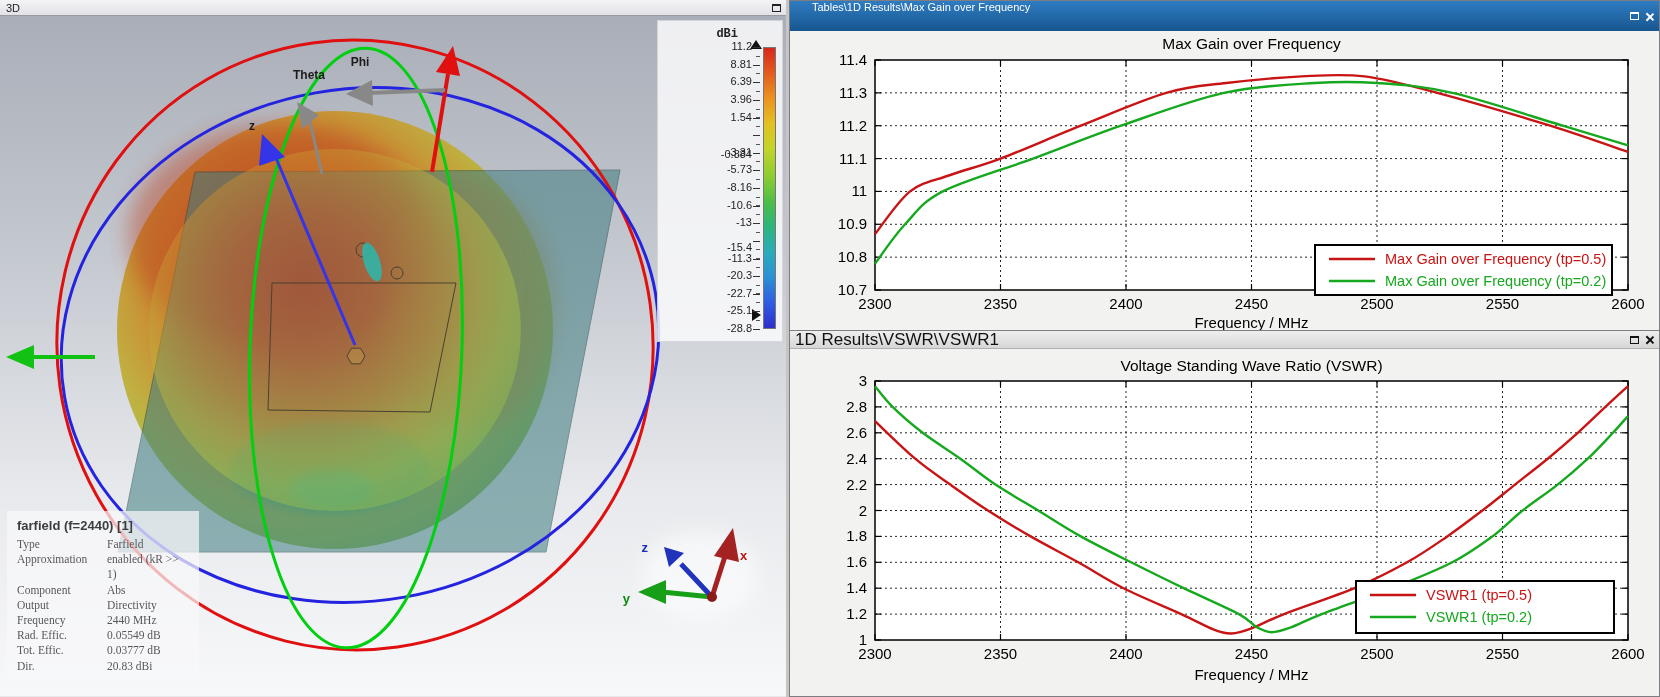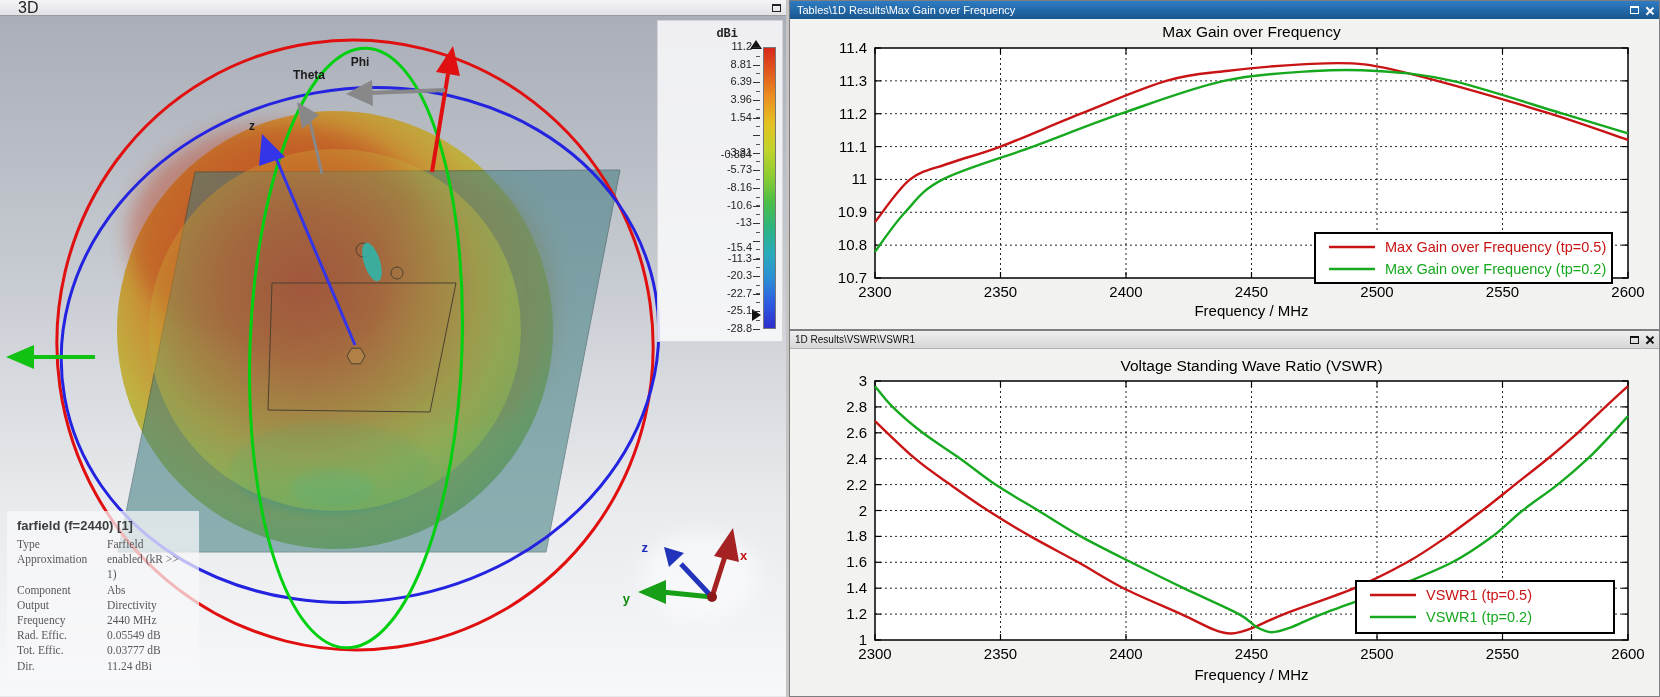--- a/index.html
+++ b/index.html
@@ -2,21 +2,21 @@
 <html><head>
 <meta charset="utf-8">
 <style>
   * { margin:0; padding:0; box-sizing:border-box; }
   body { font-family:"Liberation Sans", sans-serif; background:#9a9a9a; }
   .app { position:relative; width:1660px; height:697px; background:#c6c5c3; overflow:hidden; }
 
   
   .left-pane { position:absolute; left:0; top:0; width:786px; height:697px; background:#e8e8ea; }
   .titlebar-3d { height:16px; background:linear-gradient(180deg,#f4f3f6,#e2e1e6); border-bottom:1px solid #99999f;
-                 display:flex; align-items:center; font-size:16px; color:#222; padding-left:18px; }
+                 display:flex; align-items:center; font-size:11px; color:#222; padding-left:6px; }
   .viewport3d { position:relative; width:786px; height:680px;
                 background:linear-gradient(180deg,#a9aeb8 0%,#c4c8cf 35%,#e7e9ec 70%,#f7f8fa 100%); }
   .viewport3d > svg { position:absolute; left:0; top:0; }
 
   .win-btn { margin-left:auto; margin-right:5px; display:flex; gap:6px; align-items:center; }
   .max-box { display:inline-block; width:9px; height:8px; border:1px solid currentColor; border-top-width:2px; }
   .x-icon { position:relative; display:inline-block; width:9px; height:9px; }
   .x-icon::before,.x-icon::after { content:""; position:absolute; left:4px; top:0; width:1.6px; height:10px; background:currentColor; }
   .x-icon::before { transform:rotate(45deg); } .x-icon::after { transform:rotate(-45deg); }
 
@@ -38,24 +38,24 @@
   .info-box { position:absolute; left:7px; top:495px; width:192px; padding:7px 8px 6px 10px;
               background:rgba(248,248,249,0.72); }
   .ib-title { font-size:13px; font-weight:bold; color:#3d3d3f; margin-bottom:4px; }
   .ib-rows { display:grid; grid-template-columns:90px 1fr; font-size:11.5px; line-height:15.2px; color:#58585c;font-family:Liberation Serif, serif; }
 
   
   .right-pane { position:absolute; left:789px; top:0; width:871px; height:697px; }
   .plot-window { position:absolute; left:0; width:871px; border:1px solid #7e7e82; background:#f2f2f1; }
   .pw-top { top:0; height:330px; }
   .pw-bottom { top:330px; height:367px; }
-  .titlebar-blue { height:18px; background:linear-gradient(180deg,#2f7cc2,#17568f);
-                   color:#fff; display:flex; align-items:center; font-size:11px; padding-left:7px; }
+  .titlebar-blue { height:30px; background:linear-gradient(180deg,#2f7cc2,#17568f);
+                   color:#fff; display:flex; font-size:11px; padding-left:22px; }
   .titlebar-gray { height:18px; background:linear-gradient(180deg,#efefef,#d6d6d6); border-bottom:1px solid #b0b0b0;
-                   color:#111; display:flex; align-items:center; font-size:10px; padding-left:5px; }
+                   color:#111; display:flex; align-items:center; font-size:17px; padding-left:5px; }
   .chart-svg { display:block; width:869px; }
   .chart-svg text { font-family:"Liberation Sans", sans-serif; }
   svg text { font-family:"Liberation Sans", sans-serif; }
 </style>
 </head>
 <body>
 
 <div class="app">
 
   <div class="left-pane">
@@ -205,21 +205,21 @@
             <div>Abs</div>
             <div>Output</div>
             <div>Directivity</div>
             <div>Frequency</div>
             <div>2440 MHz</div>
             <div>Rad. Effic.</div>
             <div>0.05549 dB</div>
             <div>Tot. Effic.</div>
             <div>0.03777 dB</div>
             <div>Dir.</div>
-            <div>11.24 dBi</div>
+            <div>20.83 dBi</div>
           </div>
       </div>
     </div>
   </div>
 
   <div class="right-pane">
 
     <div class="plot-window pw-top">
       <div class="titlebar-blue">
         <span>Tables\1D Results\Max Gain over Frequency</span>

